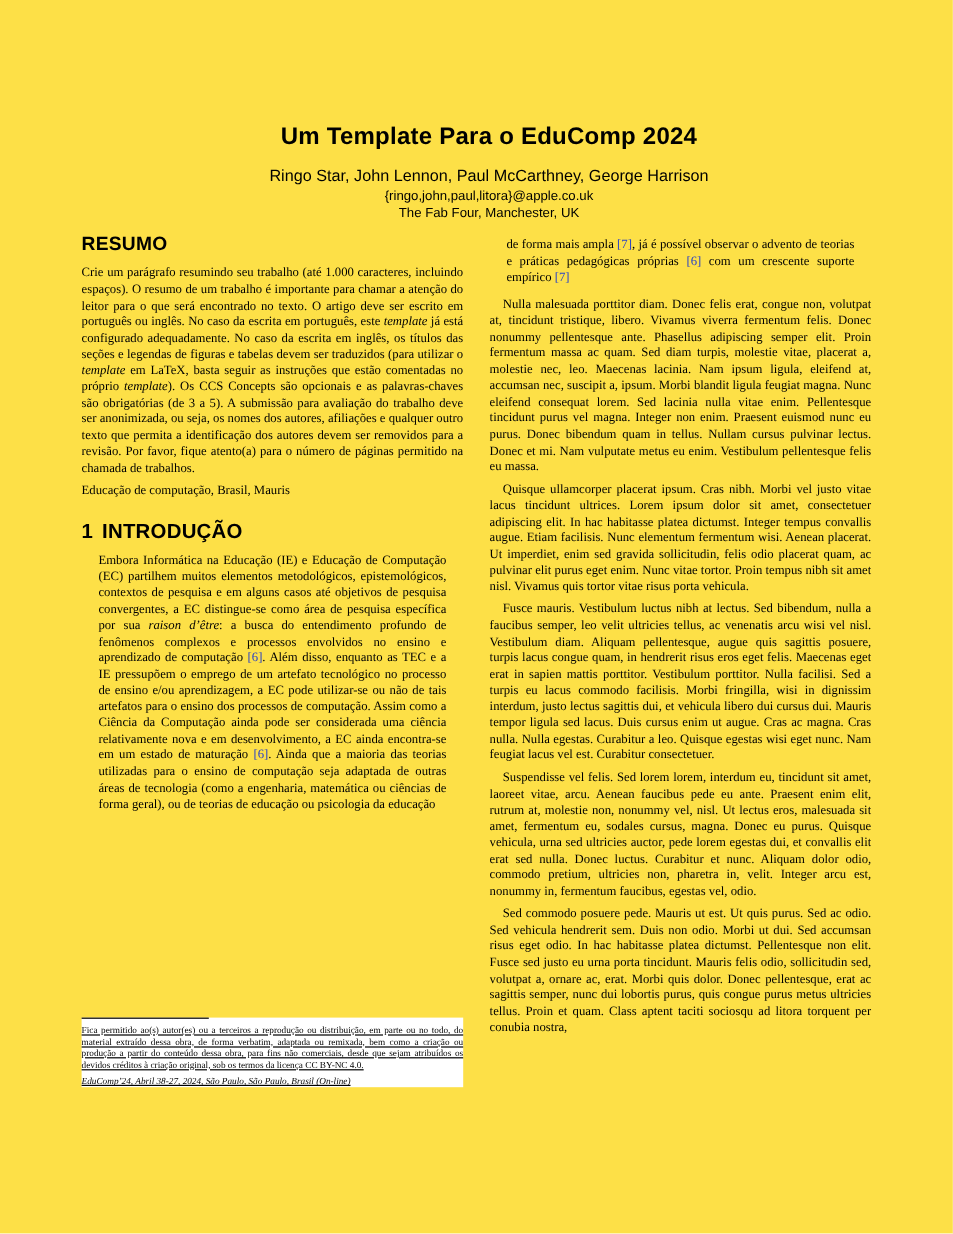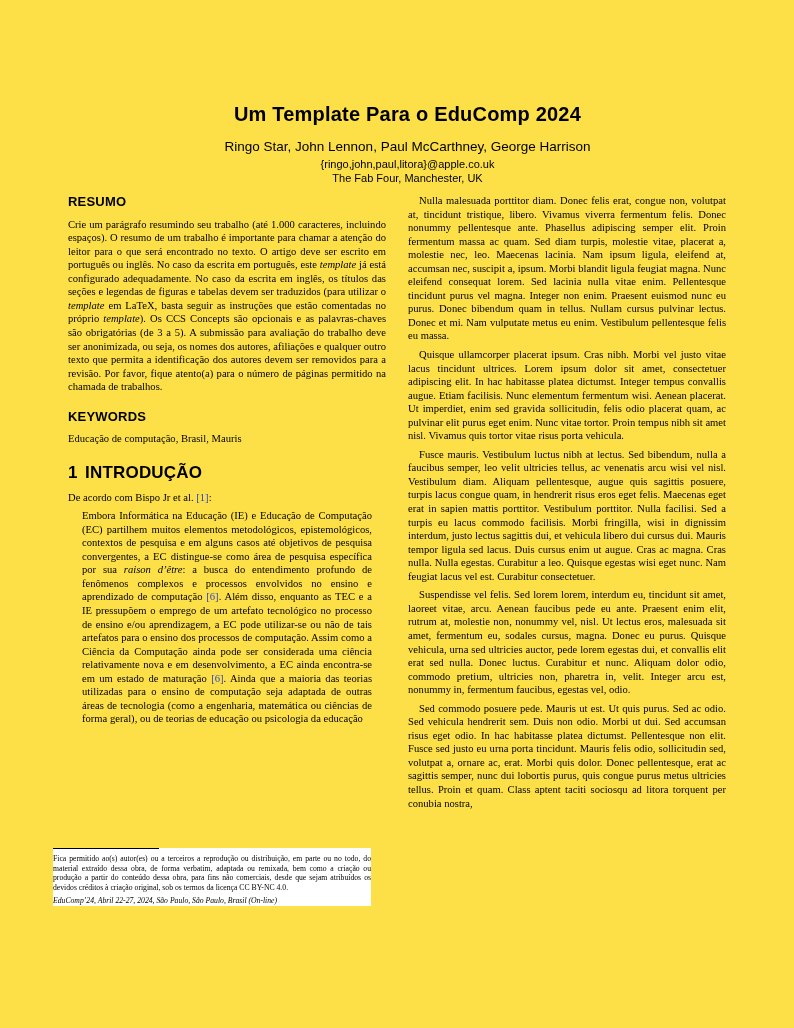--- a/index.html
+++ b/index.html
@@ -17,34 +17,34 @@
   .paper-affiliation{font-size:11px;margin-top:2px;}
   .column{
     position:absolute;top:194px;width:318px;
     font-size:10.6px;line-height:1.28;text-align:justify;
     hyphens:auto;-webkit-hyphens:auto;
   }
   .col-left{left:68px;height:652px;overflow:hidden;}
   .col-right{left:408px;height:775px;overflow:hidden;}
   .sec-head{
     font-family:"Liberation Sans", sans-serif;font-weight:700;
-    font-size:13px;text-align:left;margin:0 0 7px 0;letter-spacing:.2px;
+    font-size:16px;text-align:left;margin:0 0 7px 0;letter-spacing:.2px;
   }
   .sec-head.spaced{margin-top:15px;}
   .sec-head.numbered{font-size:17px;margin-top:16px;}
   .sec-num{display:inline-block;width:17px;}
   .para{margin:0 0 5px 0;text-indent:11px;}
   .no-indent{text-indent:0;}
   .quote{margin:4px 14px 5px 14px;}
   .quote-cont{margin-bottom:9px;}
   .cite{color:var(--cite-color,#2b43c5);}
   em{font-style:italic;}
   .footer{
-    position:absolute;left:53px;top:848px;width:318px;background:#ffffff;
-    font-size:7.7px;line-height:1.24;text-align:justify;
+    position:absolute;left:68px;top:848px;width:318px;background:#ffffff;
+    font-size:7.7px;line-height:1.24;text-align:justify;text-decoration:underline;
   }
   .footnote-rule{width:106px;border-top:1px solid #000;margin:0 0 5px 0;}
   .footer .venue{font-style:italic;margin-top:4px;text-align:left;}
   .footer .copyright{text-align:left;margin-top:1px;}
 </style>
 </head>
 <body>
 
 <div class="page">
 
@@ -52,38 +52,37 @@
     <div class="paper-title">Um Template Para o EduComp 2024</div>
     <div class="paper-authors">Ringo Star, John Lennon, Paul McCarthney, George Harrison</div>
     <div class="paper-emails">{ringo,john,paul,litora}@apple.co.uk</div>
     <div class="paper-affiliation">The Fab Four, Manchester, UK</div>
   </div>
 
   <div class="column col-left">
     <div class="sec-head">RESUMO</div>
     <p class="para no-indent">Crie um parágrafo resumindo seu trabalho (até 1.000 caracteres, incluindo espaços). O resumo de um trabalho é importante para chamar a atenção do leitor para o que será encontrado no texto. O artigo deve ser escrito em português ou inglês. No caso da escrita em português, este <em>template</em> já está configurado adequadamente. No caso da escrita em inglês, os títulos das seções e legendas de figuras e tabelas devem ser traduzidos (para utilizar o <em>template</em> em LaTeX, basta seguir as instruções que estão comentadas no próprio <em>template</em>). Os CCS Concepts são opcionais e as palavras-chaves são obrigatórias (de 3 a 5). A submissão para avaliação do trabalho deve ser anonimizada, ou seja, os nomes dos autores, afiliações e qualquer outro texto que permita a identificação dos autores devem ser removidos para a revisão. Por favor, fique atento(a) para o número de páginas permitido na chamada de trabalhos.</p>
 
-    <div class="sec-head spaced">KEYWORDS</div>
     <p class="para no-indent" style="text-align:left">Educação de computação, Brasil, Mauris</p>
 
     <div class="sec-head numbered">
       <span class="sec-num">1</span><span>INTRODUÇÃO</span>
     </div>
-    <p class="para no-indent">De acordo com Bispo Jr et al. <span class="cite">[1]</span>:</p>
 
     <div class="quote">Embora Informática na Educação (IE) e Educação de Computação (EC) partilhem muitos elementos metodológicos, epistemológicos, contextos de pesquisa e em alguns casos até objetivos de pesquisa convergentes, a EC distingue-se como área de pesquisa específica por sua <em>raison d’être</em>: a busca do entendimento profundo de fenômenos complexos e processos envolvidos no ensino e aprendizado de computação <span class="cite">[6]</span>. Além disso, enquanto as TEC e a IE pressupõem o emprego de um artefato tecnológico no processo de ensino e/ou aprendizagem, a EC pode utilizar-se ou não de tais artefatos para o ensino dos processos de computação. Assim como a Ciência da Computação ainda pode ser considerada uma ciência relativamente nova e em desenvolvimento, a EC ainda encontra-se em um estado de maturação <span class="cite">[6]</span>. Ainda que a maioria das teorias utilizadas para o ensino de computação seja adaptada de outras áreas de tecnologia (como a engenharia, matemática ou ciências de forma geral), ou de teorias de educação ou psicologia da educação</div>
   </div>
 
   <div class="column col-right">
+    <div class="quote quote-cont">de forma mais ampla <span class="cite">[7]</span>, já é possível observar o advento de teorias e práticas pedagógicas próprias <span class="cite">[6]</span> com um crescente suporte empírico <span class="cite">[7]</span></div>
     <p class="para">Nulla malesuada porttitor diam. Donec felis erat, congue non, volutpat at, tincidunt tristique, libero. Vivamus viverra fermentum felis. Donec nonummy pellentesque ante. Phasellus adipiscing semper elit. Proin fermentum massa ac quam. Sed diam turpis, molestie vitae, placerat a, molestie nec, leo. Maecenas lacinia. Nam ipsum ligula, eleifend at, accumsan nec, suscipit a, ipsum. Morbi blandit ligula feugiat magna. Nunc eleifend consequat lorem. Sed lacinia nulla vitae enim. Pellentesque tincidunt purus vel magna. Integer non enim. Praesent euismod nunc eu purus. Donec bibendum quam in tellus. Nullam cursus pulvinar lectus. Donec et mi. Nam vulputate metus eu enim. Vestibulum pellentesque felis eu massa.</p>
     <p class="para">Quisque ullamcorper placerat ipsum. Cras nibh. Morbi vel justo vitae lacus tincidunt ultrices. Lorem ipsum dolor sit amet, consectetuer adipiscing elit. In hac habitasse platea dictumst. Integer tempus convallis augue. Etiam facilisis. Nunc elementum fermentum wisi. Aenean placerat. Ut imperdiet, enim sed gravida sollicitudin, felis odio placerat quam, ac pulvinar elit purus eget enim. Nunc vitae tortor. Proin tempus nibh sit amet nisl. Vivamus quis tortor vitae risus porta vehicula.</p>
     <p class="para">Fusce mauris. Vestibulum luctus nibh at lectus. Sed bibendum, nulla a faucibus semper, leo velit ultricies tellus, ac venenatis arcu wisi vel nisl. Vestibulum diam. Aliquam pellentesque, augue quis sagittis posuere, turpis lacus congue quam, in hendrerit risus eros eget felis. Maecenas eget erat in sapien mattis porttitor. Vestibulum porttitor. Nulla facilisi. Sed a turpis eu lacus commodo facilisis. Morbi fringilla, wisi in dignissim interdum, justo lectus sagittis dui, et vehicula libero dui cursus dui. Mauris tempor ligula sed lacus. Duis cursus enim ut augue. Cras ac magna. Cras nulla. Nulla egestas. Curabitur a leo. Quisque egestas wisi eget nunc. Nam feugiat lacus vel est. Curabitur consectetuer.</p>
     <p class="para">Suspendisse vel felis. Sed lorem lorem, interdum eu, tincidunt sit amet, laoreet vitae, arcu. Aenean faucibus pede eu ante. Praesent enim elit, rutrum at, molestie non, nonummy vel, nisl. Ut lectus eros, malesuada sit amet, fermentum eu, sodales cursus, magna. Donec eu purus. Quisque vehicula, urna sed ultricies auctor, pede lorem egestas dui, et convallis elit erat sed nulla. Donec luctus. Curabitur et nunc. Aliquam dolor odio, commodo pretium, ultricies non, pharetra in, velit. Integer arcu est, nonummy in, fermentum faucibus, egestas vel, odio.</p>
     <p class="para">Sed commodo posuere pede. Mauris ut est. Ut quis purus. Sed ac odio. Sed vehicula hendrerit sem. Duis non odio. Morbi ut dui. Sed accumsan risus eget odio. In hac habitasse platea dictumst. Pellentesque non elit. Fusce sed justo eu urna porta tincidunt. Mauris felis odio, sollicitudin sed, volutpat a, ornare ac, erat. Morbi quis dolor. Donec pellentesque, erat ac sagittis semper, nunc dui lobortis purus, quis congue purus metus ultricies tellus. Proin et quam. Class aptent taciti sociosqu ad litora torquent per conubia nostra,</p>
   </div>
 
   <div class="footer">
     <div class="footnote-rule"></div>
     <div class="license">Fica permitido ao(s) autor(es) ou a terceiros a reprodução ou distribuição, em parte ou no todo, do material extraído dessa obra, de forma verbatim, adaptada ou remixada, bem como a criação ou produção a partir do conteúdo dessa obra, para fins não comerciais, desde que sejam atribuídos os devidos créditos à criação original, sob os termos da licença CC BY-NC 4.0.</div>
-    <div class="venue">EduComp’24, Abril 22-27, 2024, São Paulo, São Paulo, Brasil (On-line)</div>
+    <div class="venue">EduComp’24, Abril 38-27, 2024, São Paulo, São Paulo, Brasil (On-line)</div>
   </div>
 
 </div>
 
 </body></html>

